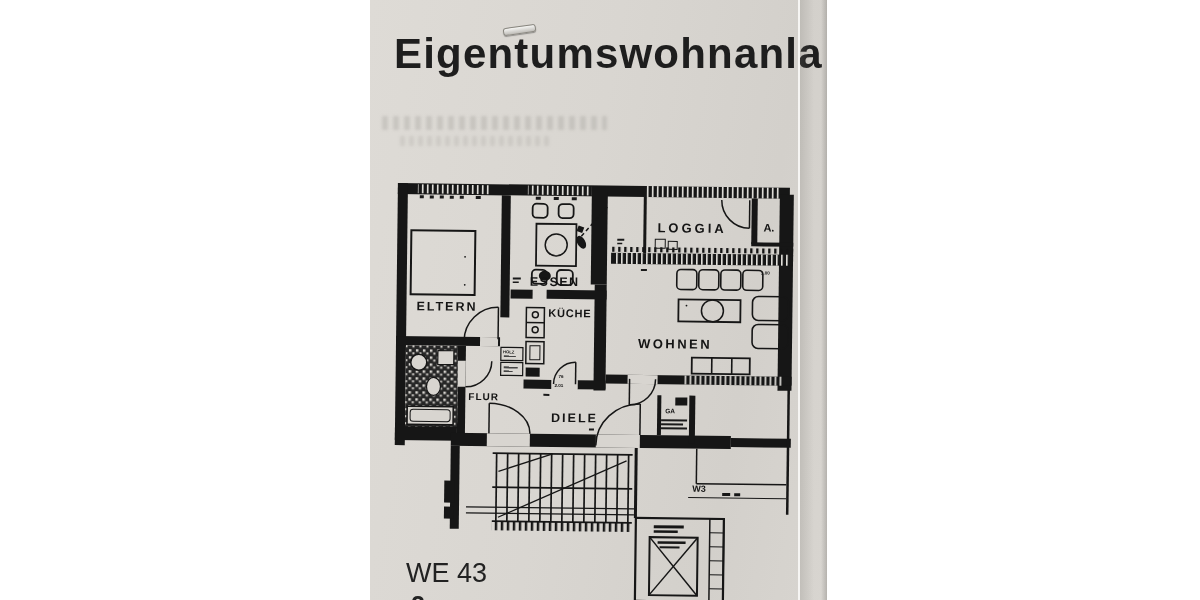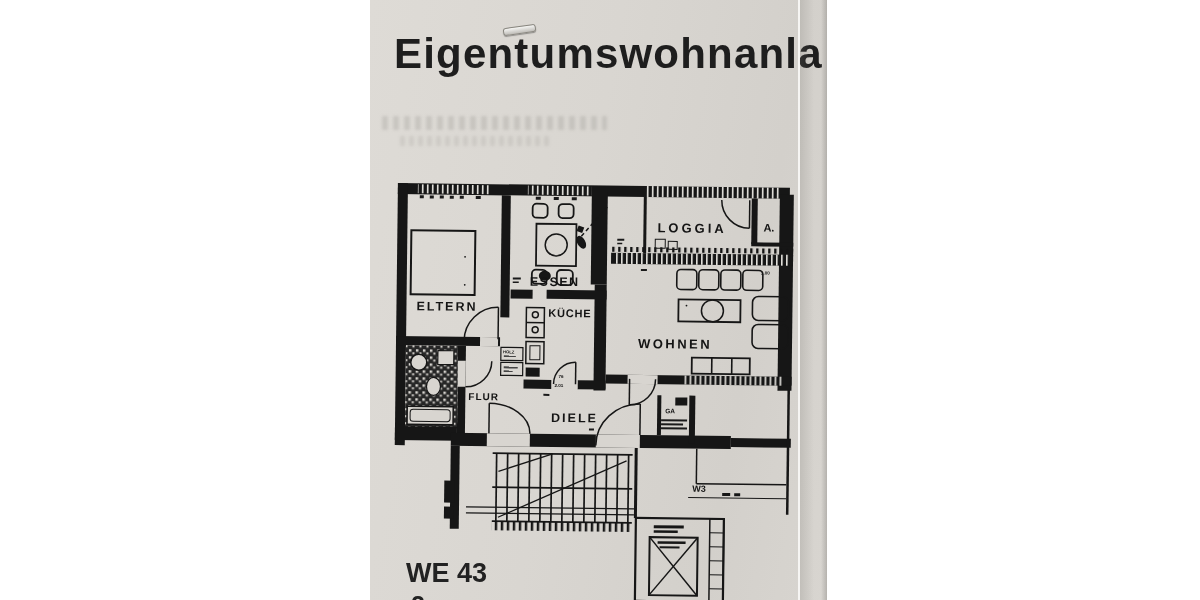--- a/index.html
+++ b/index.html
@@ -18,21 +18,21 @@
   .staple{position:absolute;left:133px;top:26px;width:31px;height:6px;border-radius:3px;
          background:linear-gradient(#f6f6f4,#bfbdb8);border:1px solid #88867f;
          transform:rotate(-8deg);box-shadow:0 1px 1px rgba(0,0,0,.35);}
   .ghost{position:absolute;left:12px;top:116px;width:225px;height:14px;filter:blur(1.5px);opacity:.55;
          background:repeating-linear-gradient(90deg,rgba(140,138,132,.45) 0 6px,rgba(140,138,132,0) 6px 11px);}
   .ghost2{position:absolute;left:30px;top:136px;width:150px;height:10px;filter:blur(1.8px);opacity:.4;
          background:repeating-linear-gradient(90deg,rgba(140,138,132,.45) 0 5px,rgba(140,138,132,0) 5px 9px);}
   .plan{position:absolute;left:26px;top:180px;width:404px;height:420px;
         transform:rotate(0.7deg);transform-origin:0 0;}
   .plan text{font-family:"Liberation Sans",sans-serif;font-weight:700;fill:#141414;}
-  .unit{position:absolute;left:36px;top:558px;font-size:27px;font-weight:700;color:#222;}
+  .unit{position:absolute;left:36px;top:558px;font-size:27px;font-weight:400;color:#222;}
   .unit2{position:absolute;left:41px;top:591px;font-size:25px;font-weight:700;color:#222;}
 </style>
 </head>
 <body>
 
 <div class="stage">
   <div class="paper">
 
     <h1 class="title">Eigentumswohnanla</h1>
     <div class="staple"></div>

